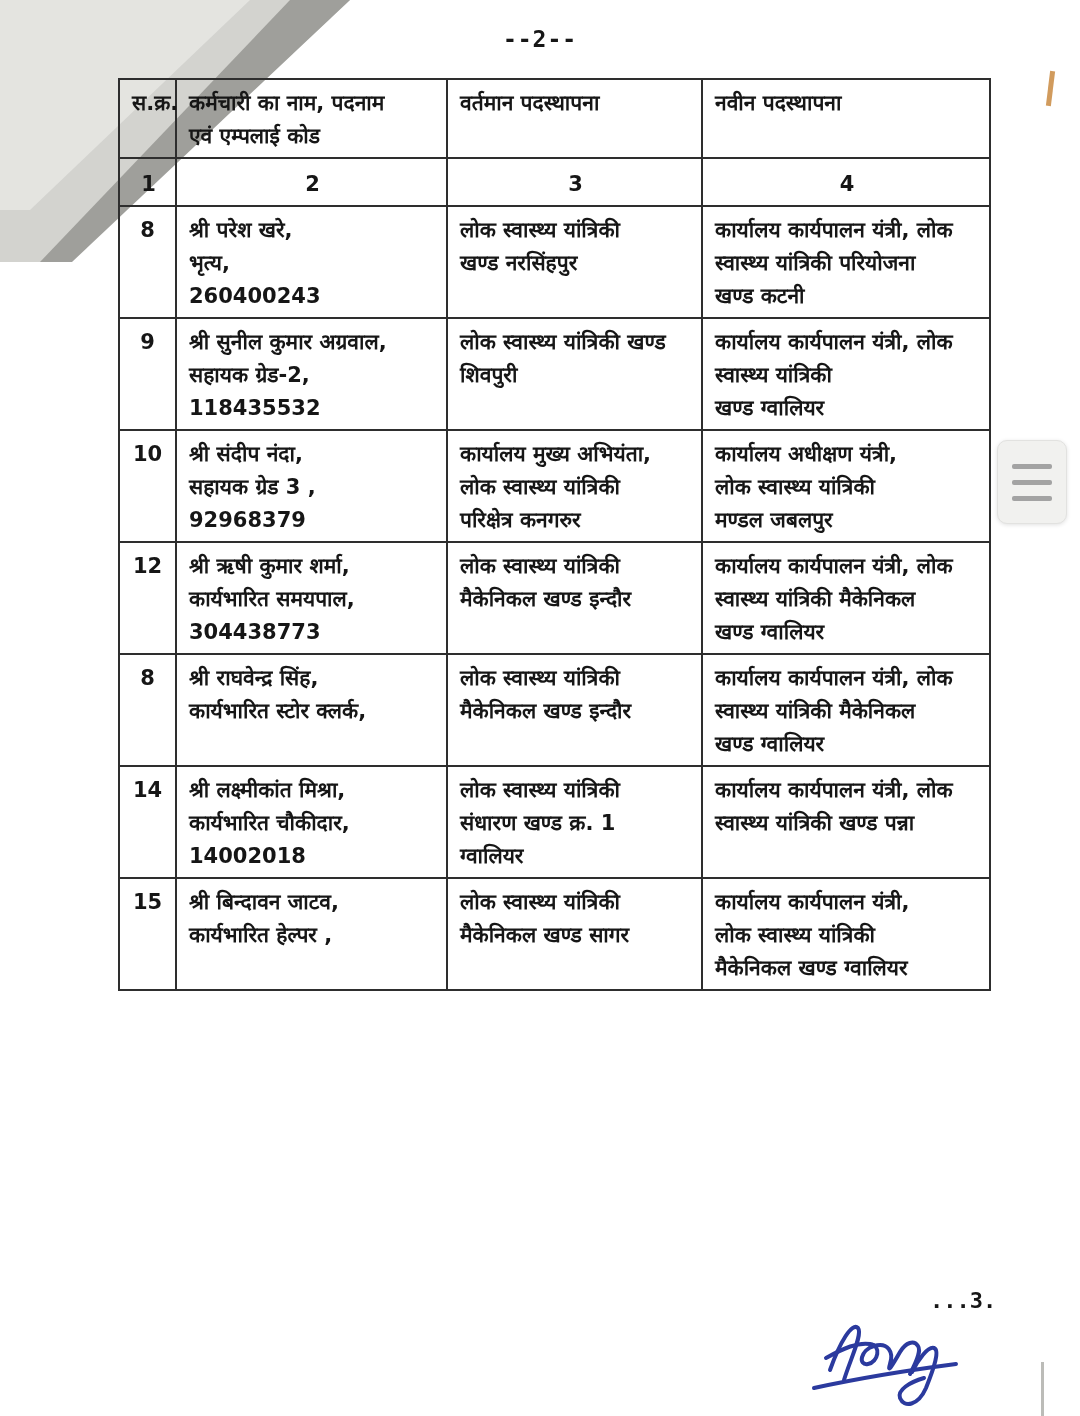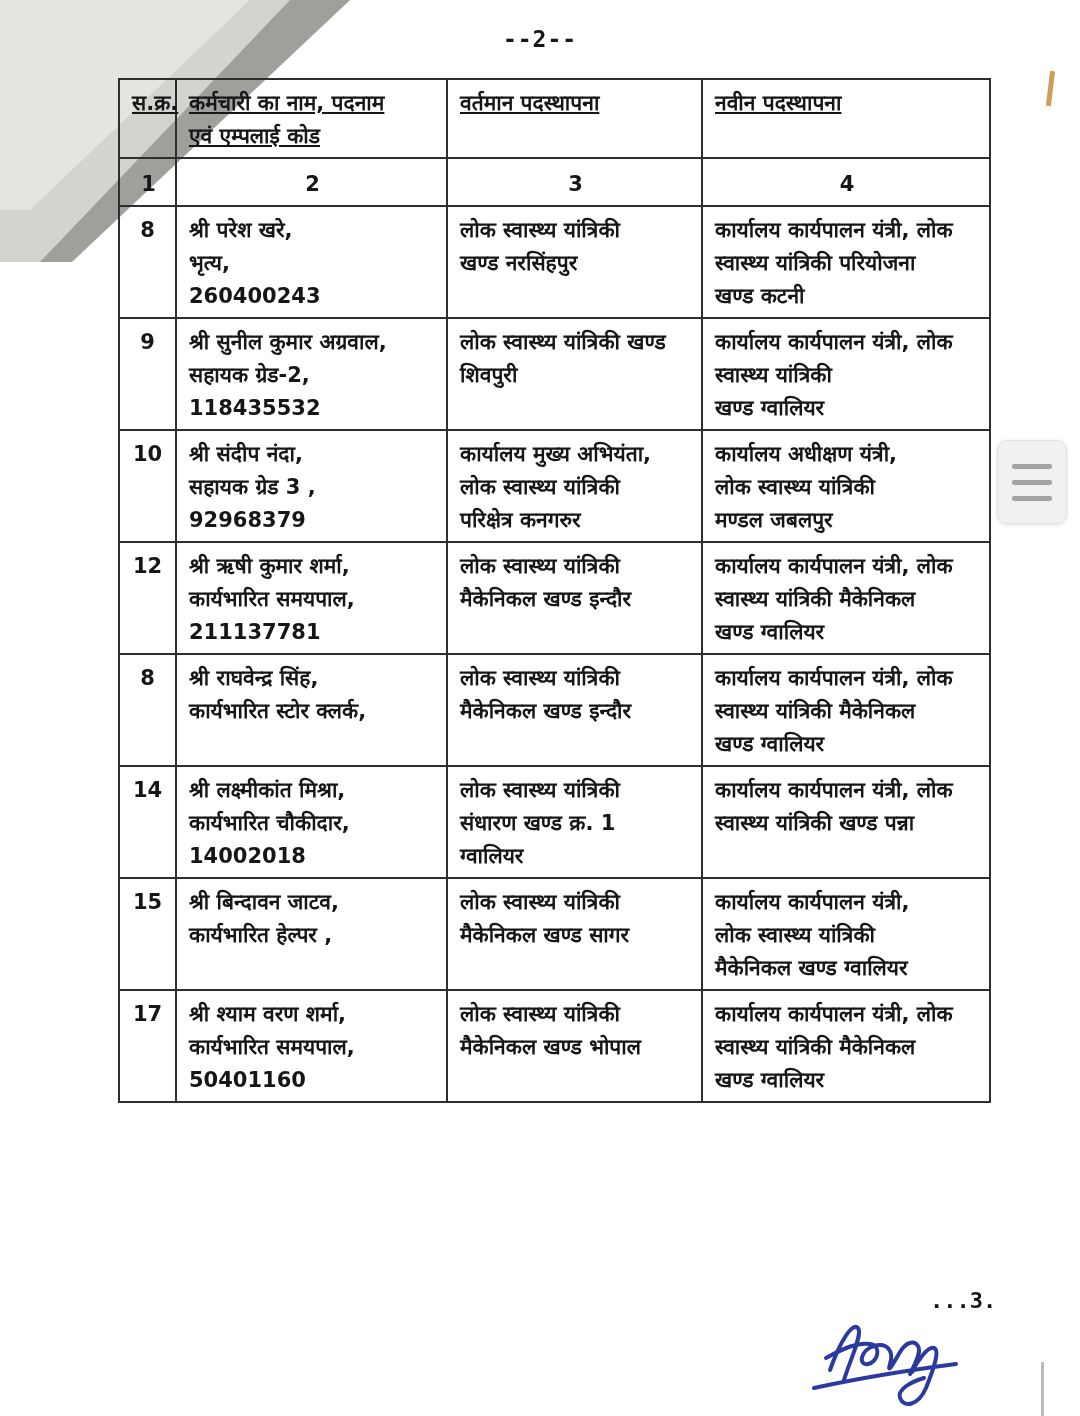--- a/index.html
+++ b/index.html
@@ -20,21 +20,21 @@
 
   table.doc-table { position: absolute; left: 118px; top: 78px; width: 871px;
       border-collapse: collapse; table-layout: fixed; }
   .doc-table col.c1 { width: 57px; }
   .doc-table col.c2 { width: 271px; }
   .doc-table col.c3 { width: 255px; }
   .doc-table col.c4 { width: 288px; }
   .doc-table th, .doc-table td { border: 2px solid #2e2e2e; vertical-align: top;
       font-size: 21px; font-weight: 600; line-height: 33px; white-space: pre-line;
       padding: 7px 10px 4px 12px; text-align: left; }
-  .doc-table tr.header-row { height: 72px; text-decoration: underline; }
+  .doc-table tr.header-row { height: 72px; }
   .doc-table tr.header-row th { font-weight: 700; }
   .doc-table tr.number-row { height: 48px; }
   .doc-table tr.number-row td { text-align: center; font-weight: 600; padding-top: 9px; }
   .doc-table tr.data-row { height: 110px; }
   .doc-table td.sno-cell { text-align: center; padding-left: 2px; padding-right: 2px; }
 
   .continuation-marker { position: absolute; left: 930px; top: 1288px;
       font-family: "DejaVu Sans Mono", monospace; font-size: 22px; font-weight: 700; }
 
   .signature { position: absolute; left: 800px; top: 1308px; width: 170px; height: 100px; }
@@ -122,21 +122,21 @@
     <td>कार्यालय अधीक्षण यंत्री,
 लोक स्वास्थ्य यांत्रिकी
 मण्डल जबलपुर</td>
   </tr>
 
 
   <tr class="data-row">
     <td class="sno-cell">12</td>
     <td>श्री ऋषी कुमार शर्मा,
 कार्यभारित समयपाल,
-211137781</td>
+304438773</td>
     <td>लोक स्वास्थ्य यांत्रिकी
 मैकेनिकल खण्ड इन्दौर</td>
     <td>कार्यालय कार्यपालन यंत्री, लोक
 स्वास्थ्य यांत्रिकी मैकेनिकल
 खण्ड ग्वालियर</td>
   </tr>
 
   <tr class="data-row">
     <td class="sno-cell">8</td>
     <td>श्री राघवेन्द्र सिंह,
@@ -165,31 +165,20 @@
     <td>श्री बिन्दावन जाटव,
 कार्यभारित हेल्पर ,</td>
     <td>लोक स्वास्थ्य यांत्रिकी
 मैकेनिकल खण्ड सागर</td>
     <td>कार्यालय कार्यपालन यंत्री,
 लोक स्वास्थ्य यांत्रिकी
 मैकेनिकल खण्ड ग्वालियर</td>
   </tr>
 
 
-  <tr class="data-row">
-    <td class="sno-cell">17</td>
-    <td>श्री श्याम वरण शर्मा,
-कार्यभारित समयपाल,
-50401160</td>
-    <td>लोक स्वास्थ्य यांत्रिकी
-मैकेनिकल खण्ड भोपाल</td>
-    <td>कार्यालय कार्यपालन यंत्री, लोक
-स्वास्थ्य यांत्रिकी मैकेनिकल
-खण्ड ग्वालियर</td>
-  </tr>
 </tbody>
 </table>
 
 <div class="continuation-marker">...3.</div>
 
 <div class="signature">
   <svg width="170" height="100" viewBox="0 0 170 100">
     <g fill="none" stroke="#2b3a9e" stroke-width="4" stroke-linecap="round" stroke-linejoin="round">
       <path d="M30,62 C40,34 52,14 58,20 C63,26 50,52 44,72"></path>
       <path d="M26,50 C44,40 58,34 70,36 C82,38 78,54 68,56 C58,58 60,42 74,38 C88,34 94,44 90,56 C87,66 92,58 100,44 C106,34 114,32 118,38 C122,44 114,58 110,66"></path>

